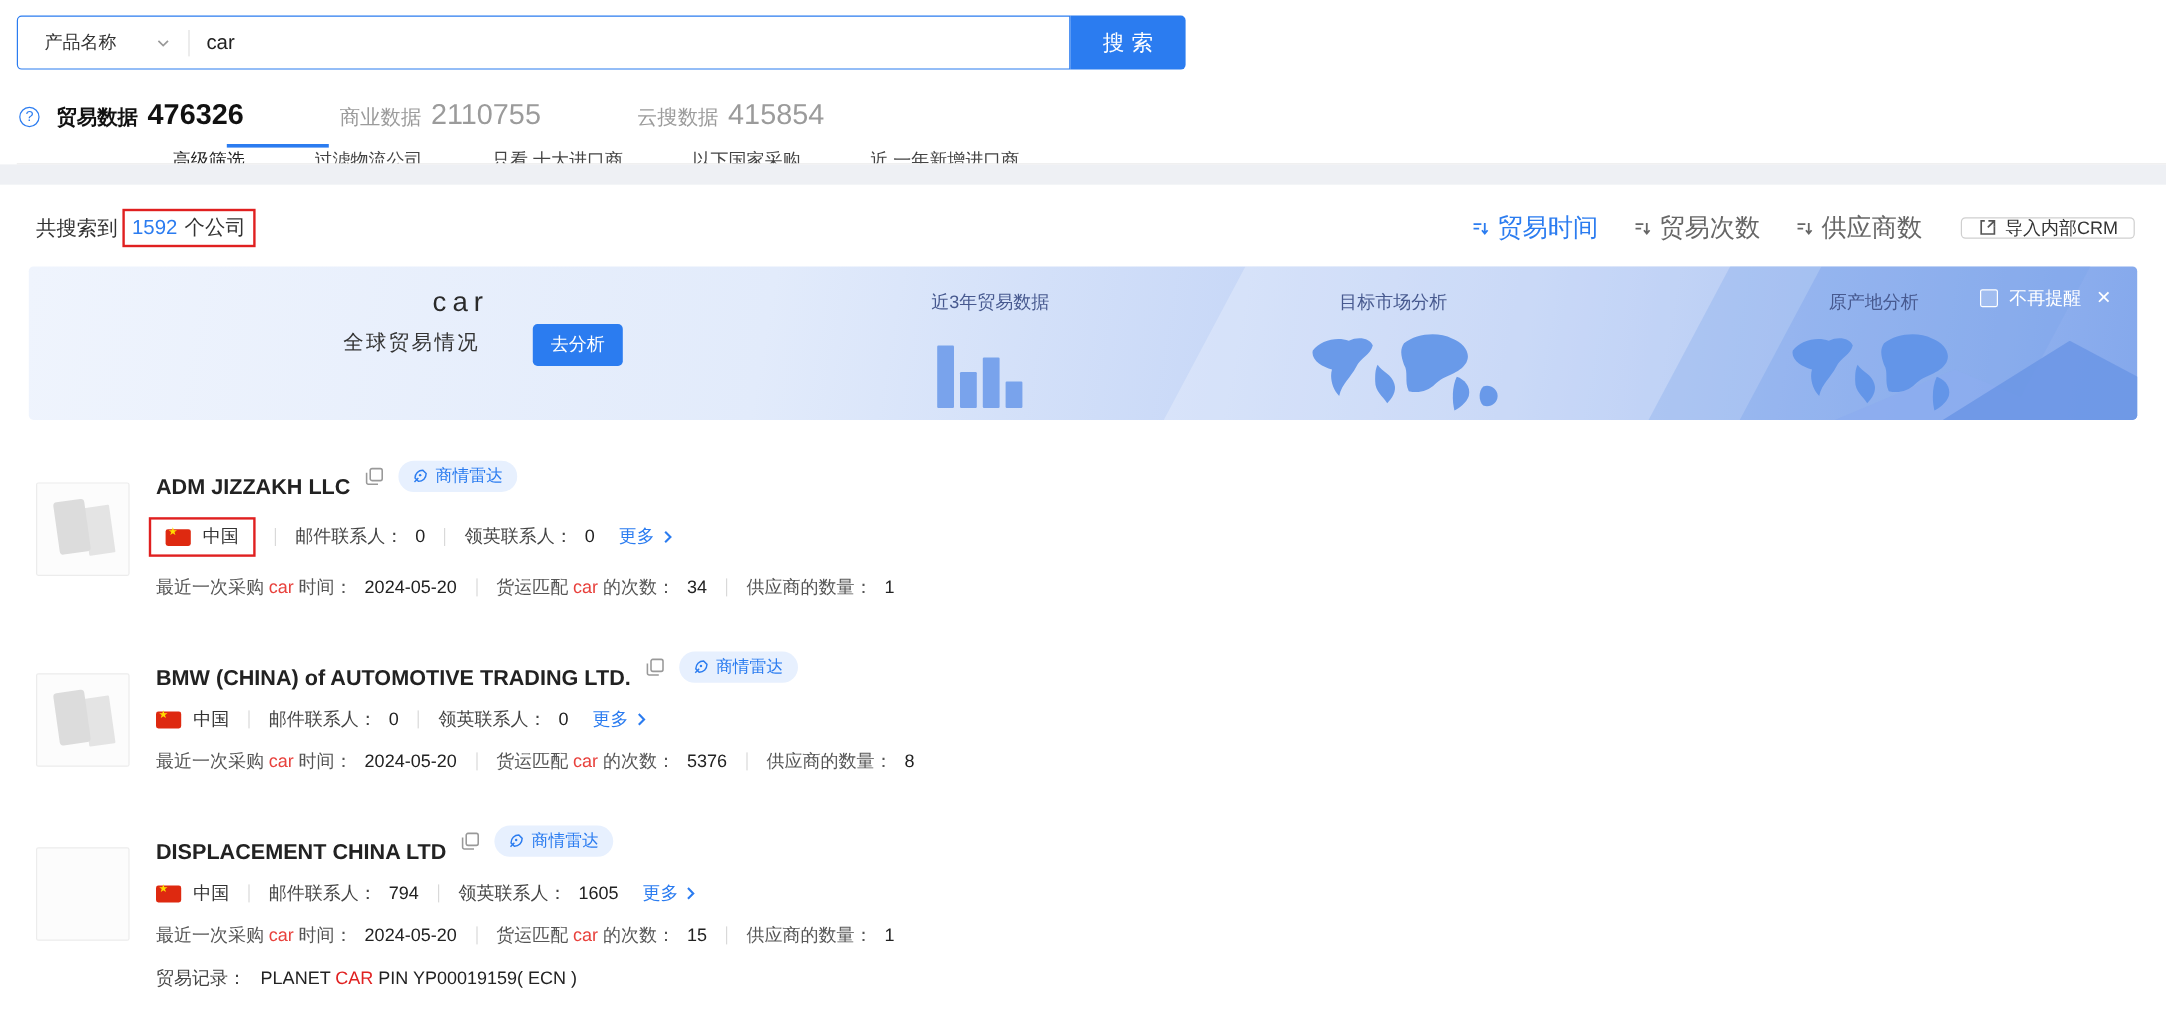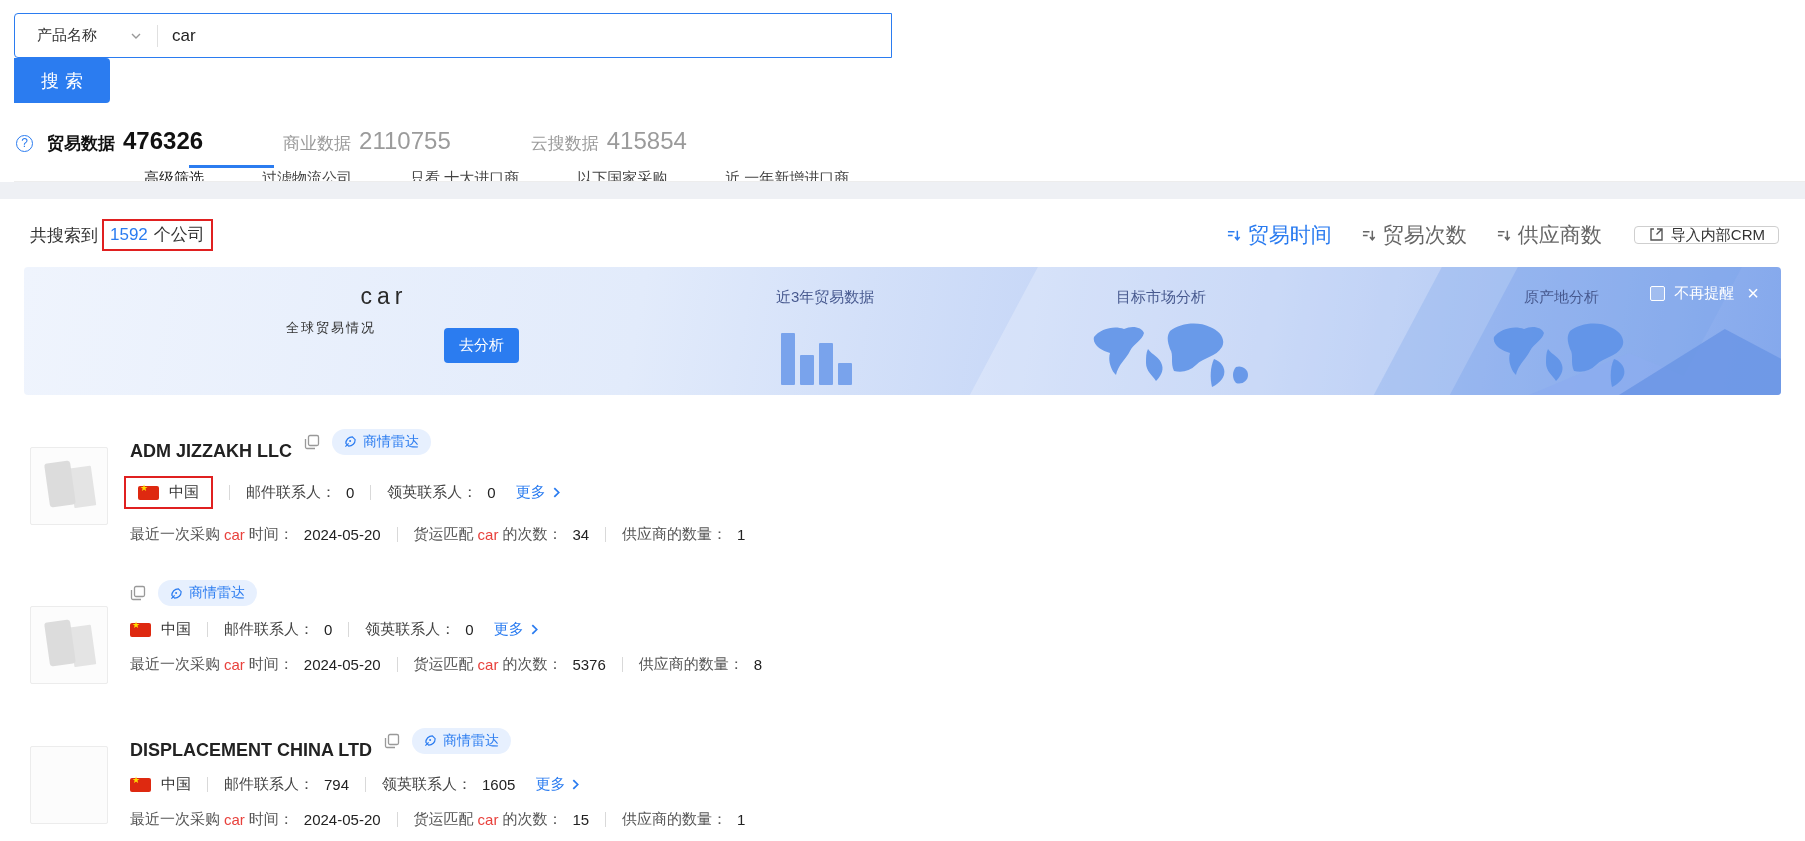--- a/index.html
+++ b/index.html
@@ -1,21 +1,21 @@
 <!DOCTYPE html>
 <html><head>
 <meta charset="utf-8">
 <style>
   * { margin:0; padding:0; box-sizing:border-box; }
   html,body { width:1805px; height:841px; overflow:hidden; background:#fff;
     font-family:"Liberation Sans","DejaVu Sans",sans-serif; color:#333; }
 
   
   .top-section { background:#fff; padding:13px 0 0 14px; }
-  .search-row { display:flex; align-items:stretch;flex-direction:column; }
+  .search-row { display:flex; align-items:stretch; }
   .search-box { display:flex; align-items:center; width:878px; height:45px;
     border:1px solid #2b7cf0; border-radius:4px 0 0 4px; background:#fff; }
   .cat-select { display:flex; align-items:center; gap:34px; padding:0 16px 0 22px;
     font-size:15px; color:#333; cursor:pointer; }
   .chev-down { width:10px; height:10px; }
   .vdivider { width:1px; height:22px; background:#e0e0e0; }
   .search-input { flex:1; border:none; outline:none; font-size:17px; color:#222;
     padding:0 14px; font-family:inherit; background:transparent; }
   .search-btn { width:96px; height:45px; background:#2b7cf0; color:#fff;
     border:none; border-radius:0 4px 4px 0; font-size:18px; letter-spacing:6px;
@@ -67,25 +67,25 @@
   .banner .stripe1 { position:absolute; left:55%; top:-40px; width:480px; height:260px;
     background:rgba(255,255,255,0.25); transform:skewX(-28deg); }
   .banner .stripe2 { position:absolute; left:78%; top:-40px; width:300px; height:260px;
     background:rgba(120,160,235,0.28); transform:skewX(-28deg); }
   .banner .mountain { position:absolute; left:1595px; bottom:0; width:230px; height:66px;
     background:#6d97e6; clip-path:polygon(0 100%,46% 0,100% 100%); opacity:.9; }
   .banner .mountain2 { position:absolute; left:1505px; bottom:0; width:200px; height:42px;
     background:#8cadef; clip-path:polygon(0 100%,50% 0,100% 100%); opacity:.8; }
   .bn-keyword { position:absolute; left:300px; top:16px; width:120px; text-align:center;
     font-size:23px; color:#2a2a2a; letter-spacing:5px; }
-  .bn-subtitle { position:absolute; left:262px; top:52px; font-size:13px; color:#333;
+  .bn-subtitle { position:absolute; left:262px; top:52px; font-size:17px; color:#333;
     letter-spacing:2px; }
   .bn-analyze { position:absolute; left:420px; top:48px; background:#2b7cf0; color:#fff;
     border:none; border-radius:4px; font-size:15px; padding:8px 15px; cursor:pointer;
-    font-family:inherit;margin-top:13px; }
+    font-family:inherit; }
   .bn-label { position:absolute; top:21px; font-size:15px; color:#47598f; }
   .bn-bars { position:absolute; left:757px; bottom:10px; display:flex;
     align-items:flex-end; gap:5px; }
   .bn-bars div { width:14px; background:#79a3ec; border-radius:1px; }
   .bn-map { position:absolute; opacity:.9; }
   .bn-dismiss { position:absolute; right:22px; top:17px; display:flex;
     align-items:center; gap:9px; color:#fff; font-size:15px; }
   .bn-checkbox { width:15px; height:15px; border:1px solid #fff; border-radius:2px;
     background:rgba(255,255,255,.2); cursor:pointer; }
   .bn-close { font-size:20px; line-height:15px; cursor:pointer; margin-left:4px; }
@@ -313,20 +313,21 @@
           <span class="lbl">供应商的数量：</span>
           <span class="val">1</span>
         </div>
       </div>
     </div>
 
     <div class="company-item">
       <div class="thumb has-img"></div>
       <div class="c-body">
         <div class="c-title-row">
+          <span class="c-name">BMW (CHINA) of AUTOMOTIVE TRADING LTD.</span>
           <svg class="copy-ic" viewBox="0 0 16 16">
               <rect x="4.5" y="1.5" width="10" height="10" rx="1.5" fill="none" stroke="#999" stroke-width="1.3"></rect>
               <path d="M11 14.5H3A1.5 1.5 0 0 1 1.5 13V5" fill="none" stroke="#999" stroke-width="1.3"></path>
             </svg>
           <span class="badge">
             <svg width="13" height="13" viewBox="0 0 14 14">
                 <path d="M2 9c0-4 3-7 7-7l3 3c0 4-3 7-7 7z" fill="none" stroke="#2b7cf0" stroke-width="1.3"></path>
                 <circle cx="6.6" cy="6.4" r="1.1" fill="#2b7cf0"></circle>
                 <path d="M1.5 12.5 5 9" stroke="#2b7cf0" stroke-width="1.3"></path>
               </svg>

